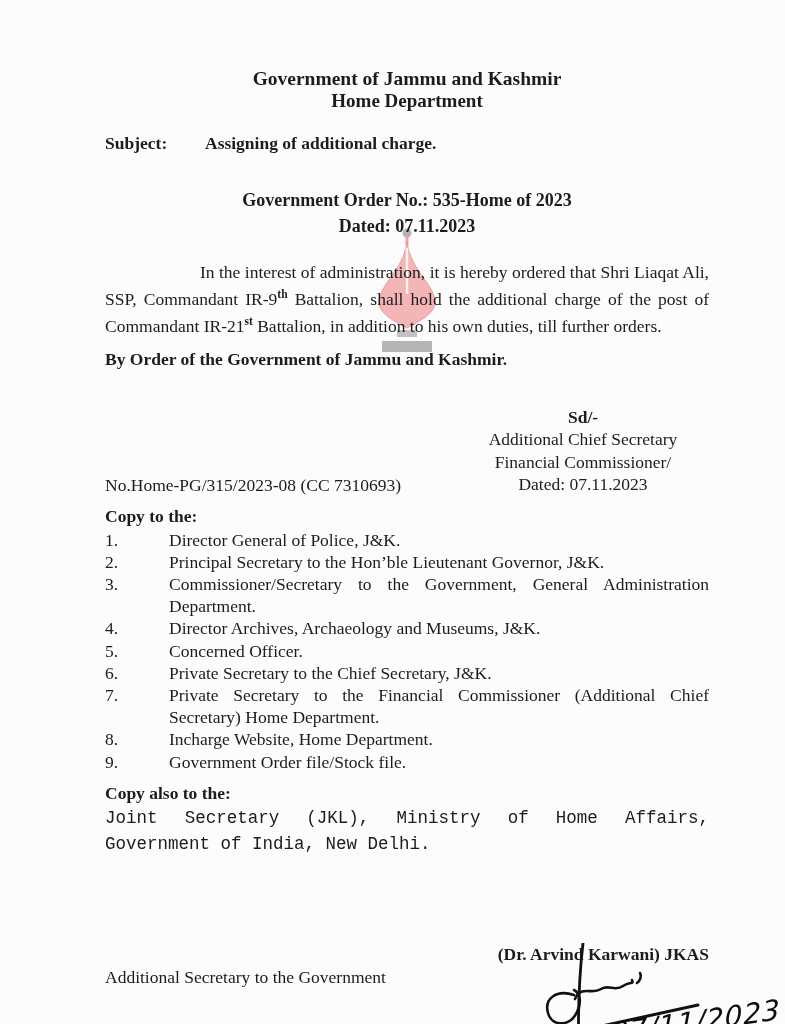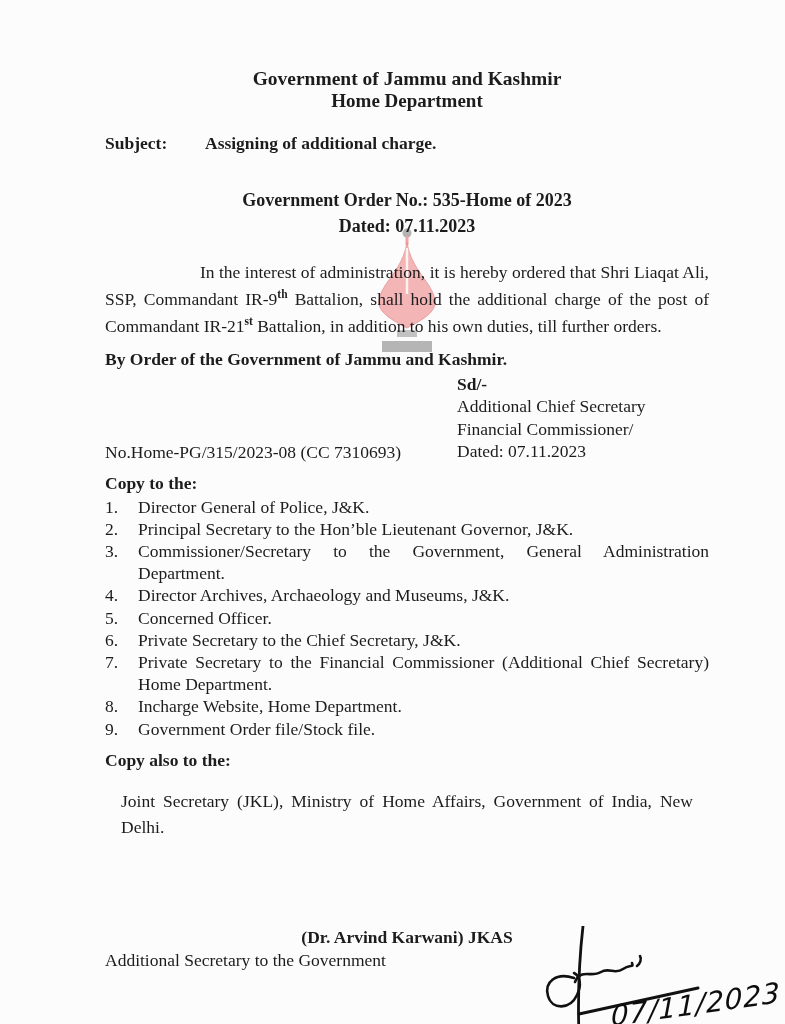--- a/index.html
+++ b/index.html
@@ -36,30 +36,30 @@
   .subject-label{width:100px;flex:none;}
   .order-block{margin-top:32px;text-align:center;font-weight:700;font-size:18px;line-height:26px;font-family:Liberation Serif, serif;}
   .body-par{
     margin:20px 0 0;font-size:17.5px;line-height:27px;
     text-align:justify;text-indent:95px;
   }
   .body-par sup{font-size:11.5px;font-weight:700;line-height:0;}
   .by-order{margin-top:8px;text-align:left;font-weight:700;font-size:17.5px;line-height:23px;}
   .sign-row{display:flex;justify-content:space-between;align-items:flex-end;margin-top:2px;}
   .ref{font-size:17.5px;line-height:22px;}
-  .sign-col{width:252px;text-align:left;font-size:17.5px;line-height:22.4px;}
+  .sign-col{width:252px;text-align:center;font-size:17.5px;line-height:22.4px;margin-top:33px;}
   .sign-col .sd,.sign-col .sg-name{font-weight:700;}
   .copy-head{font-weight:700;font-size:17.5px;line-height:24px;margin-top:8px;}
   .copy-list{margin:1px 0 0;padding:0;list-style:none;font-size:17.5px;line-height:22.2px;}
   .copy-list li{display:grid;grid-template-columns:33px 1fr;}
-  .copy-list .li-text{text-align:justify;}
-  .copy-also-text{margin:16px;font-size:17.5px;line-height:26px;text-align:justify;}
+  .copy-list .li-text{text-align:justify;margin-left:31px;}
+  .copy-also-text{margin:0;font-size:17.5px;line-height:26px;text-align:justify;font-family:Liberation Mono, monospace;}
   .bottom-sign{position:relative;height:150px;margin-top:4px;font-size:17.5px;}
   .bottom-sign svg{position:absolute;left:348px;top:0;z-index:2;pointer-events:none;}
-  .bs-name{margin-top:86px;text-align:center;font-weight:700;line-height:23px;padding-right:0;}
+  .bs-name{margin-top:86px;text-align:right;font-weight:700;line-height:23px;padding-right:0;}
   .bs-title{text-align:left;line-height:23px;padding-right:2px;}
 </style>
 </head>
 <body>
 
 <div class="page">
 
   <div class="watermark">
     <svg class="wm-nib" width="120" height="135" viewBox="0 0 120 135">
       <circle cx="57" cy="11" r="4.5" fill="#ababab" opacity="0.9"></circle>

